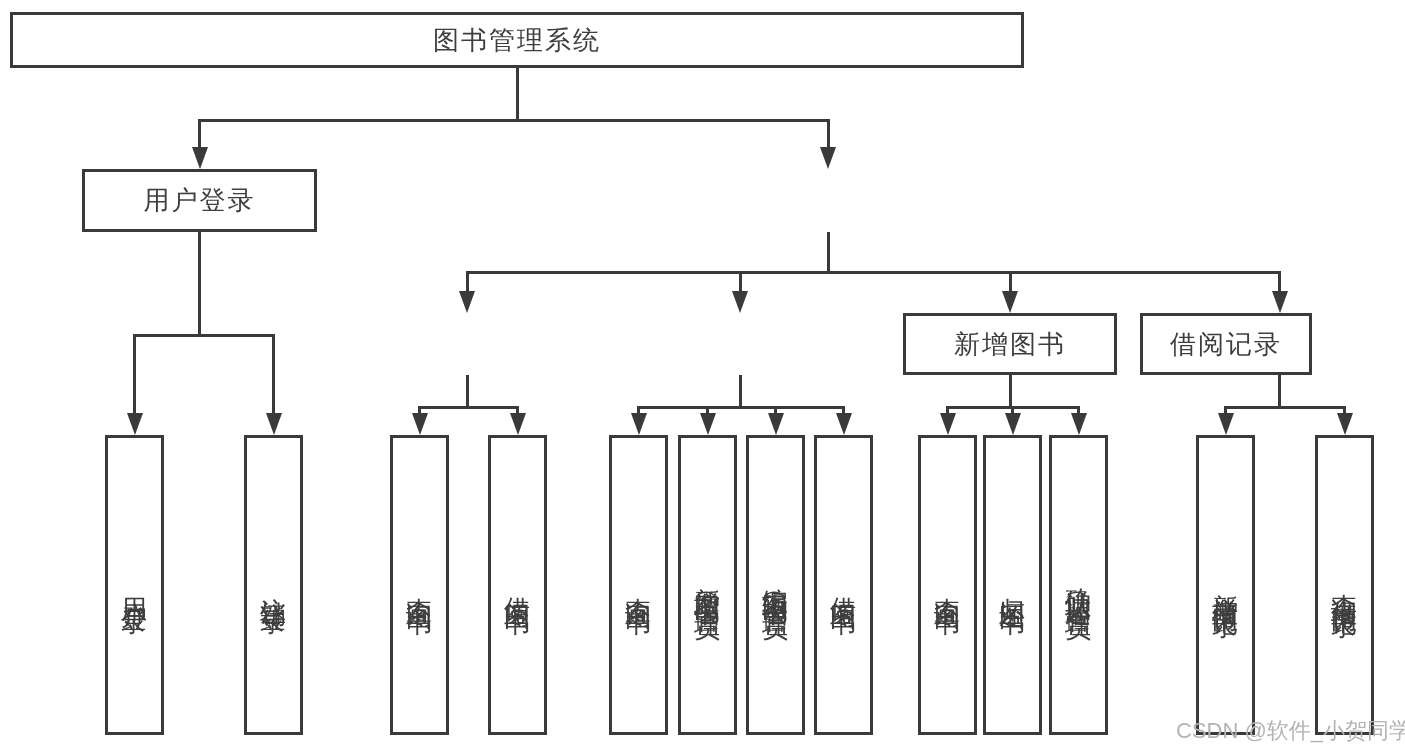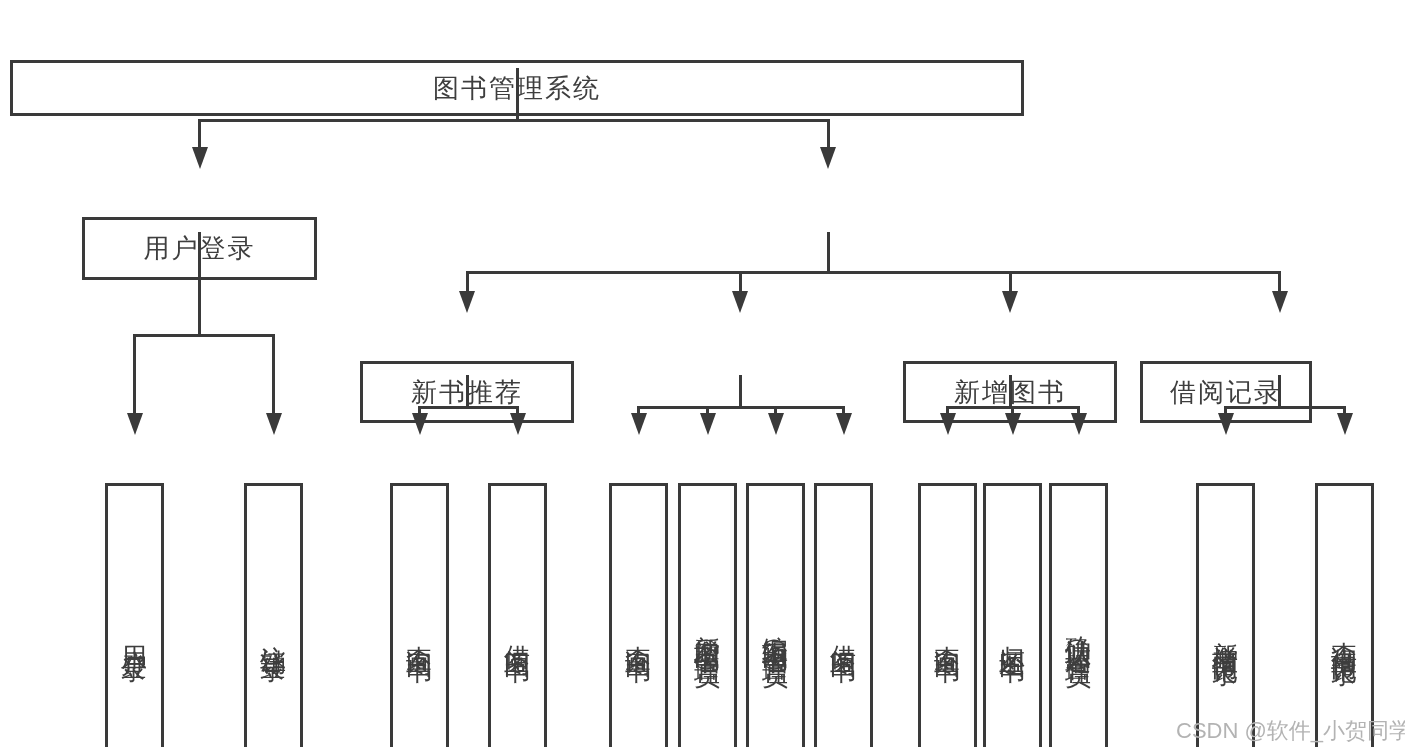--- a/index.html
+++ b/index.html
@@ -17,21 +17,20 @@
     overflow:hidden;
   }
   .box{
     position:absolute;
     box-sizing:border-box;
     border:3px solid var(--line);
     background:#fff;
     display:flex;
     align-items:center;
     justify-content:center;
-    margin-top:48px;
   }
   .hlabel{
     font-size:26px;
     letter-spacing:2px;
     color:var(--text);
     white-space:nowrap;
   }
   .vlabel{
     writing-mode:vertical-rl;
     font-size:26px;
@@ -72,23 +71,20 @@
 <div id="canvas">
 
   <div class="box" style="left:10px;top:12px;width:1014px;height:56px">
     <span class="hlabel">图书管理系统</span>
   </div>
 
   <div class="box" style="left:82px;top:169px;width:235px;height:63px">
     <span class="hlabel">用户登录</span>
   </div>
 
-  <div class="box" style="left:360px;top:313px;width:214px;height:62px">
-    <span class="hlabel">新书推荐</span>
-  </div>
   <div class="box" style="left:903px;top:313px;width:214px;height:62px">
     <span class="hlabel">新增图书</span>
   </div>
   <div class="box" style="left:1140px;top:313px;width:172px;height:62px">
     <span class="hlabel">借阅记录</span>
   </div>
 
   <div class="box" style="left:105px;top:435px;width:59px;height:300px">
     <span class="vlabel">用户登录</span>
   </div>

